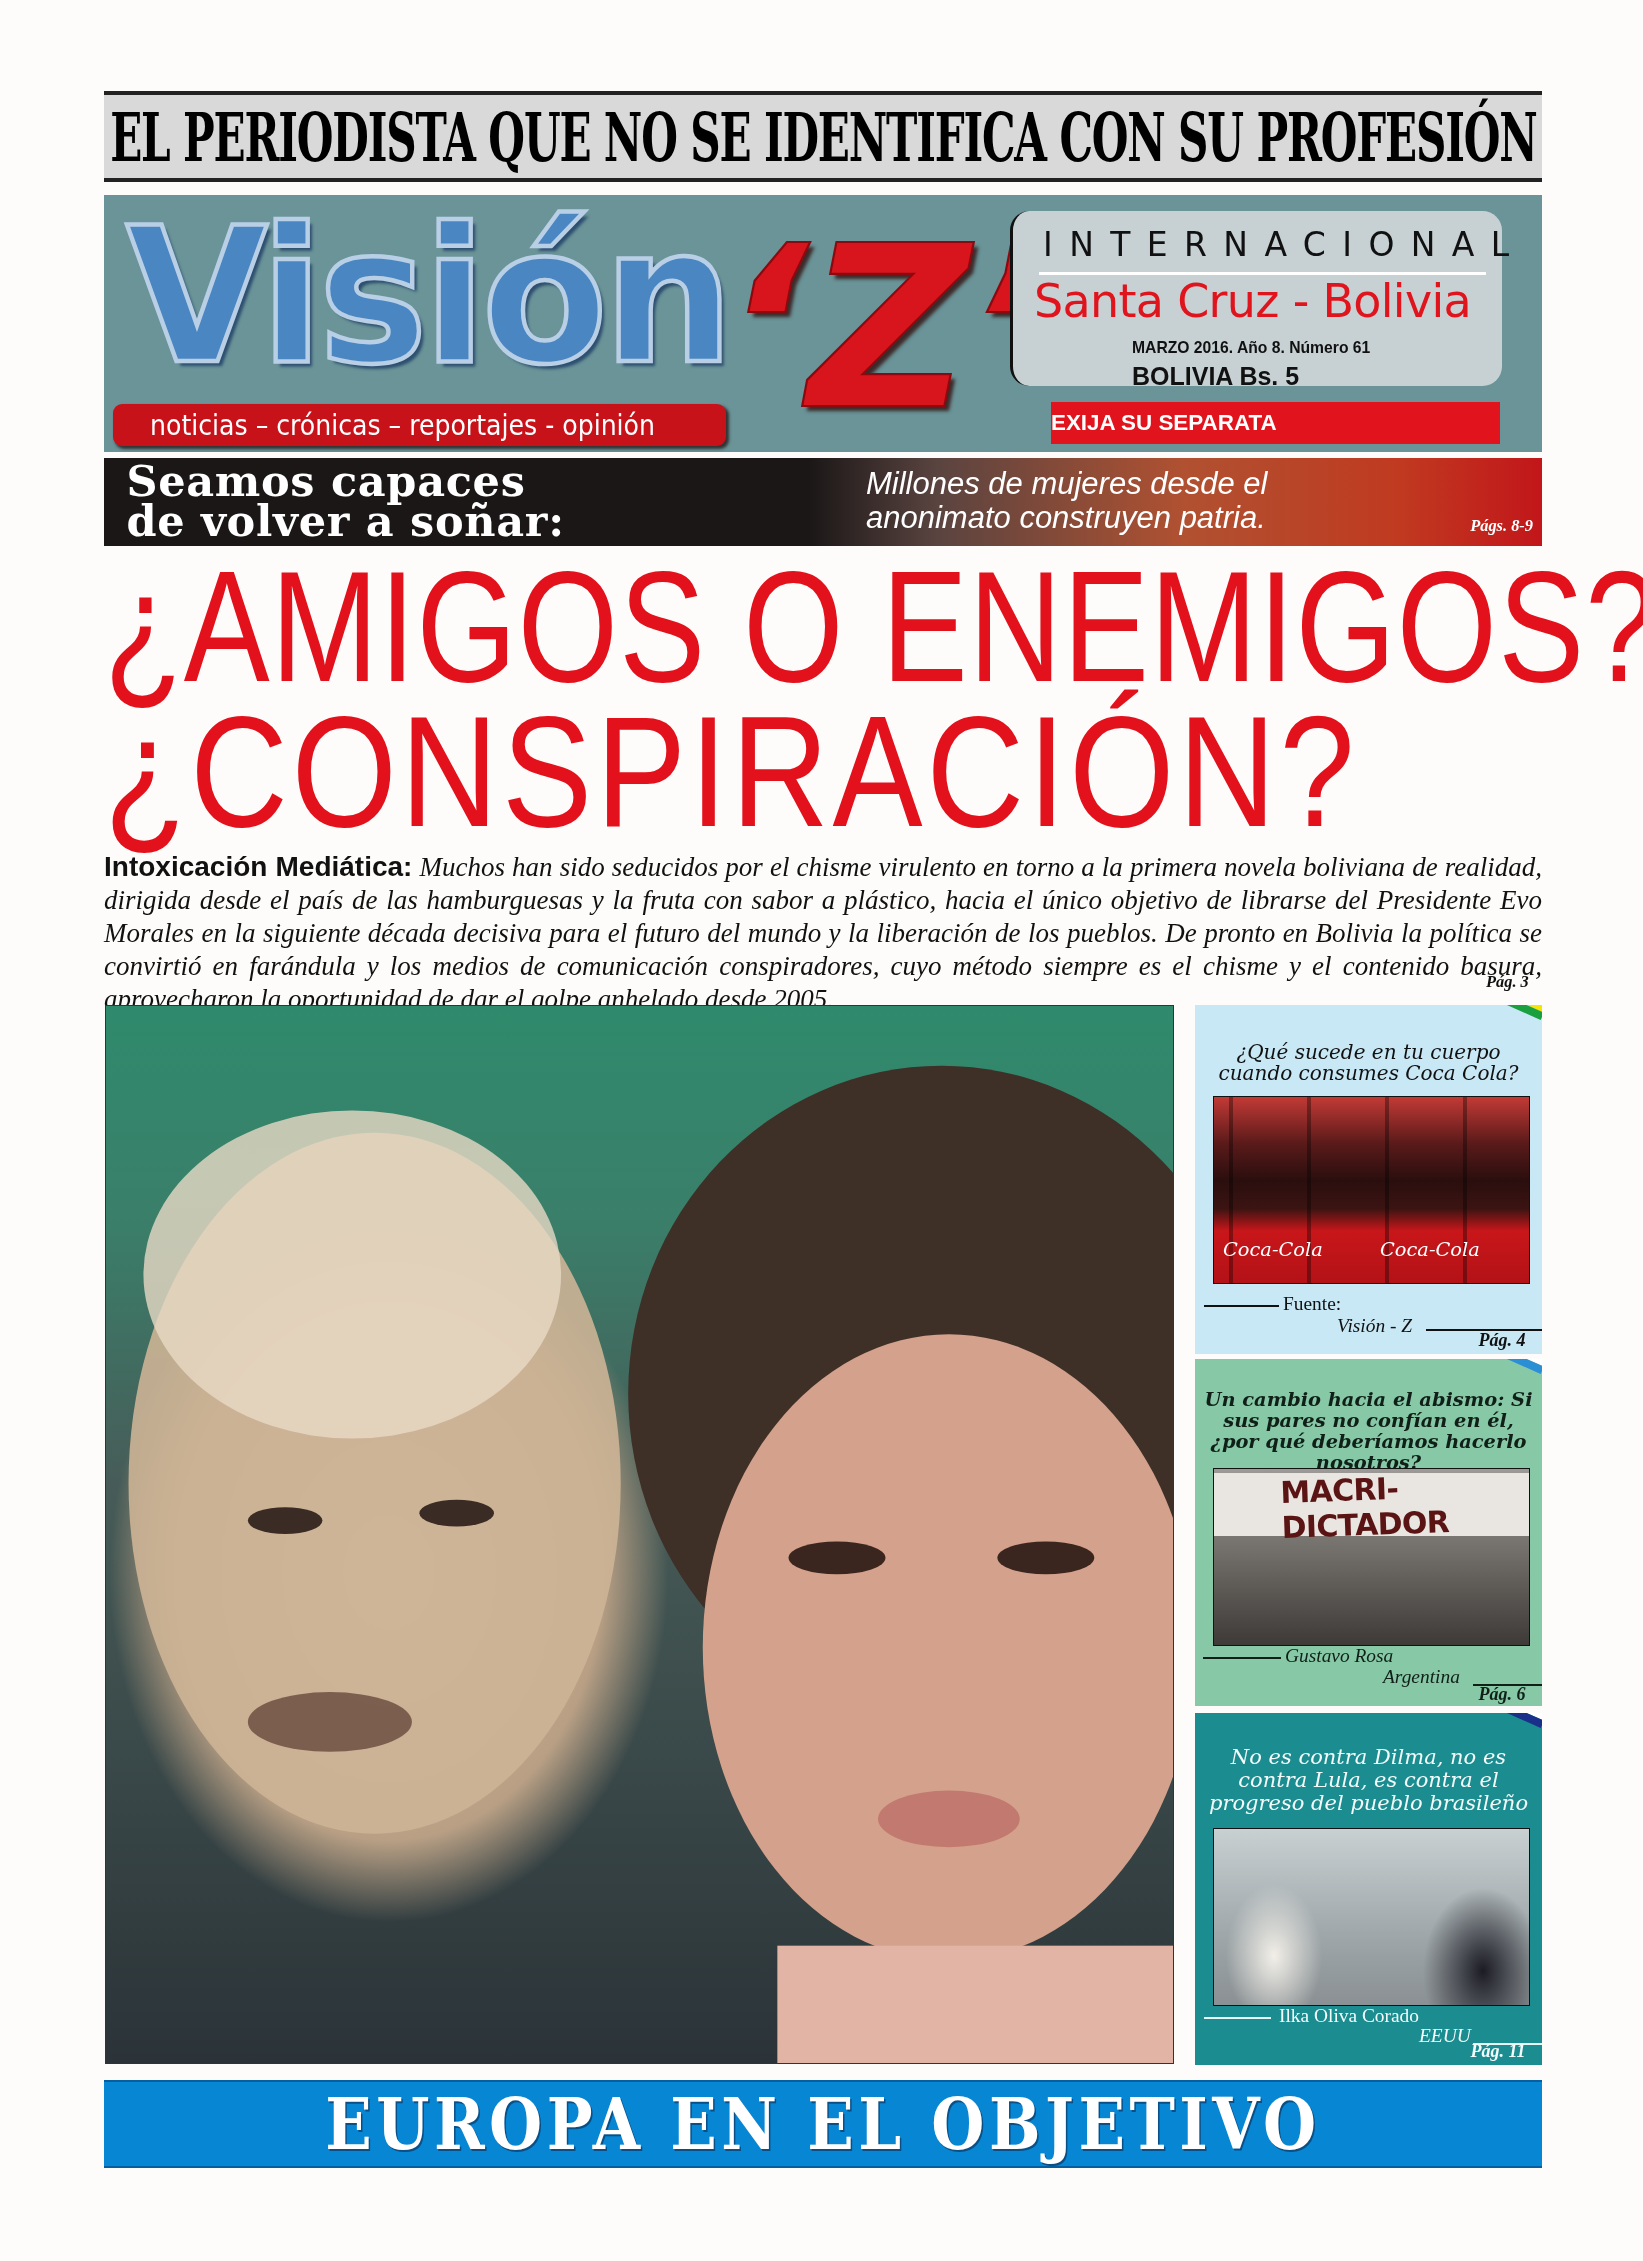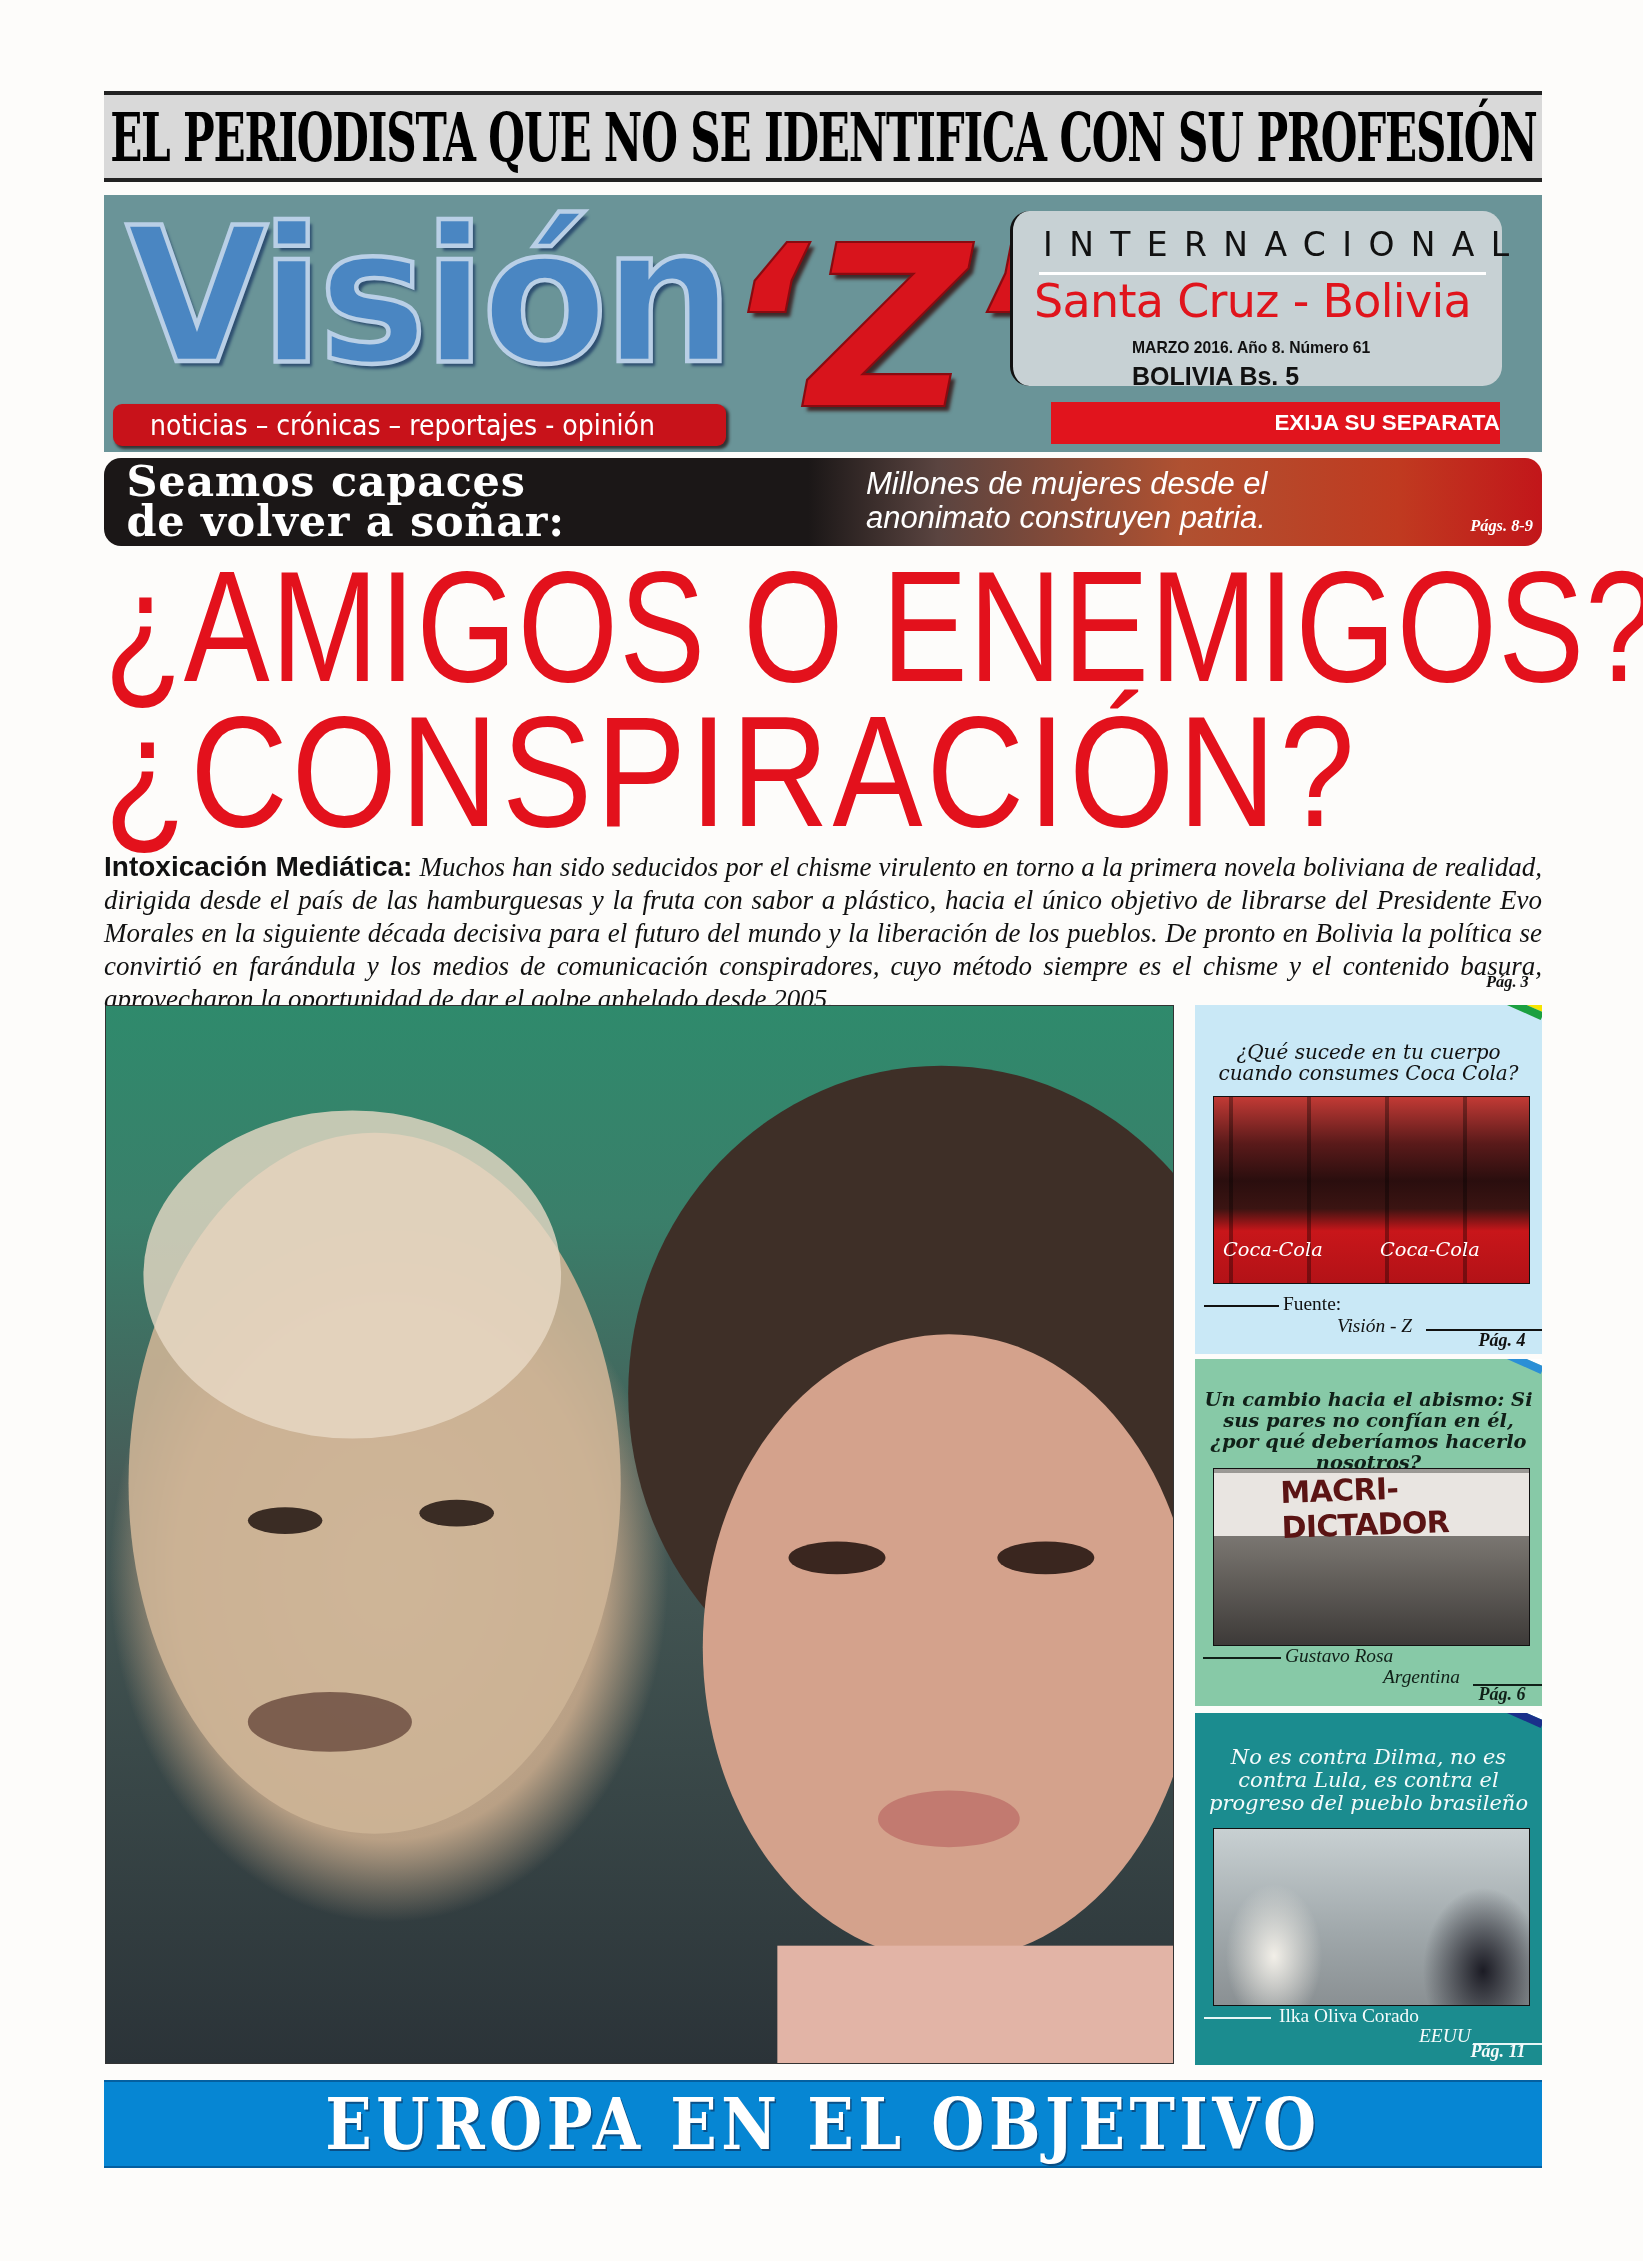--- a/index.html
+++ b/index.html
@@ -26,26 +26,26 @@
     border-radius: 9px; box-shadow: 2.2px 2.2px 3px #333; display: flex; align-items: center; padding-left: 37px; }
   .tagline span { color: #fff; font-size: 28px; font-family: "DejaVu Sans Condensed", "DejaVu Sans", sans-serif; letter-spacing: 0px; }
   .info-box { position: absolute; left: 906px; top: 16.4px; width: 492px; height: 175px; background: #c7d1d4;
     border-radius: 19.4px; border-left: 3px solid #111; }
   .info-intl { position: absolute; left: 30px; top: 13.4px; font-size: 33px; letter-spacing: 16.4px; color: #111; font-family: "DejaVu Sans", sans-serif; }
   .info-rule { position: absolute; left: 26px; right: 16.4px; top: 61px; height: 2.2px; background: #fff; }
   .info-city { position: absolute; left: 21px; top: 63px; font-size: 46px; color: #e0141c; font-family: "DejaVu Sans", sans-serif; letter-spacing: -0.7px; }
   .info-issue { position: absolute; left: 119px; top: 128px; font-size: 15.7px; font-weight: bold; color: #111; }
   .info-price { position: absolute; left: 119px; top: 151px; font-size: 25px; font-weight: bold; color: #111; }
   .separata { position: absolute; left: 947px; top: 207px; width: 449px; height: 42px; background: #e1141d;
-    display: flex; align-items: center; justify-content: flex-end; }
+    display: flex; align-items: center; justify-content: flex-start; }
   .separata span { color: #fff; font-size: 22.4px; font-weight: bold; }
 
   
   .sub-banner { position: absolute; left: 104px; top: 458px; width: 1438px; height: 88px;
-    background: linear-gradient(90deg, #1b1717 0%, #1b1717 49%, #5a4440 58%, #b05131 75%, #c03a20 90%, #c2161a 100%); border-radius: 17px; }
+    background: linear-gradient(90deg, #1b1717 0%, #1b1717 49%, #5a4440 58%, #b05131 75%, #c03a20 90%, #c2161a 100%); }
   .sub-left { position: absolute; left: 22.4px; top: 3px; font-family: "DejaVu Serif", serif; font-weight: bold;
     font-size: 43px; line-height: 40px; color: #fff; letter-spacing: 0.7px; }
   .sub-right { position: absolute; left: 762px; top: 9px; font-style: italic; font-size: 31px; line-height: 34px; color: #fff; font-family: "Liberation Sans", sans-serif; }
   .sub-pages { position: absolute; right: 9px; bottom: 10.4px; font-family: "Liberation Serif", serif; font-style: italic; font-weight: bold; font-size: 16.4px; color: #fff; }
 
   
   .headline { position: absolute; left: 104px; top: 554px; width: 1447px; color: #e3111c;
     font-family: "Liberation Sans", sans-serif; font-weight: normal; text-align: left; }
   .headline .h1 { display: block; font-size: 157px; line-height: 145px; transform: scaleX(0.82) scaleY(1.0); transform-origin: left top; white-space: nowrap; letter-spacing: 1.5px; }
   .headline .h2 { display: block; font-size: 157px; line-height: 145px; transform: scaleX(0.86); transform-origin: left top; white-space: nowrap; letter-spacing: 4.5px; }

